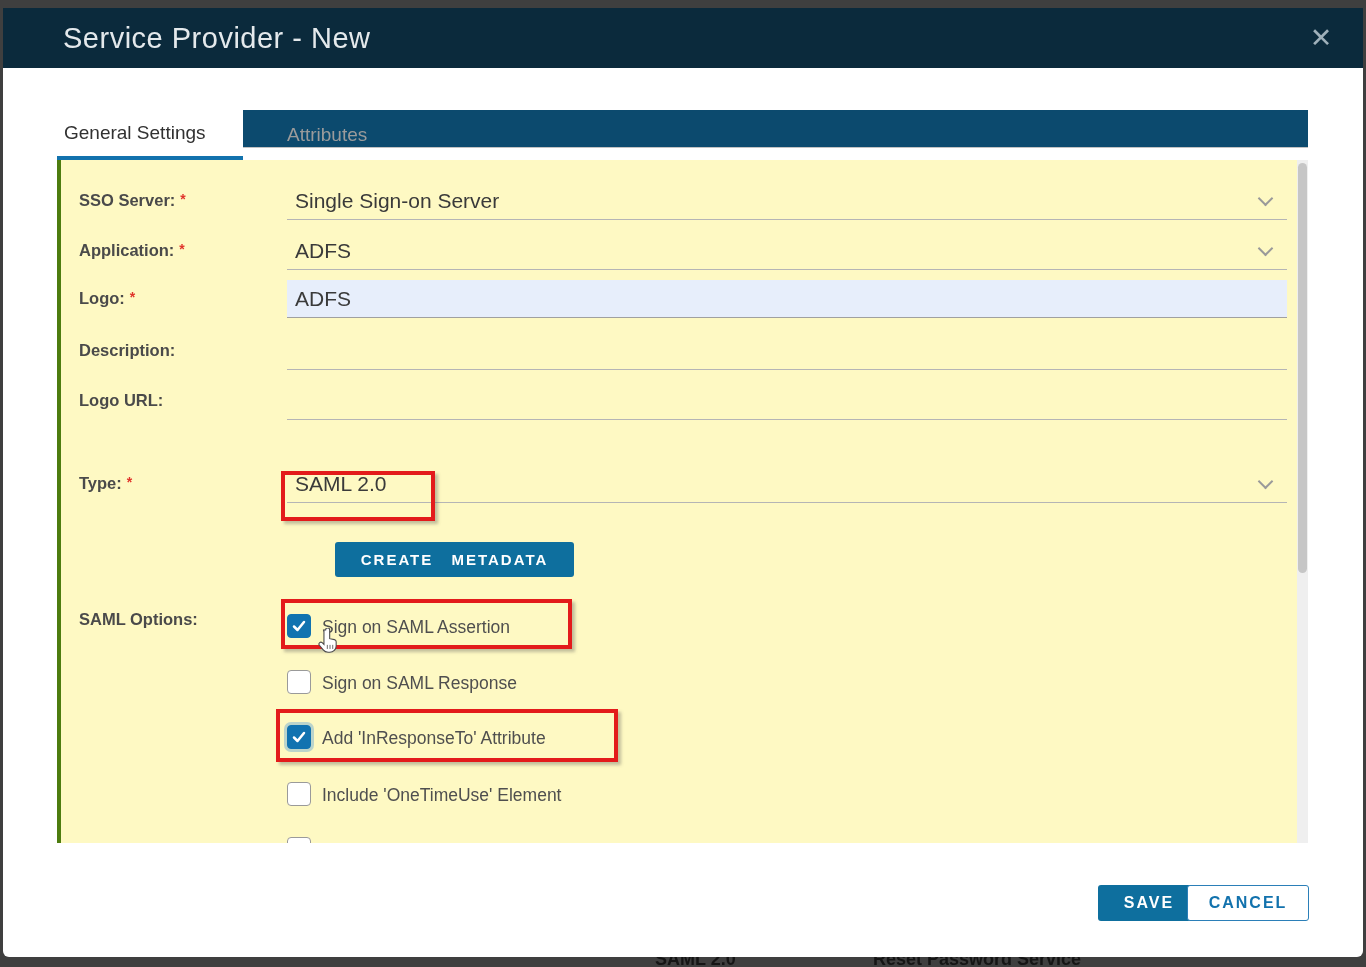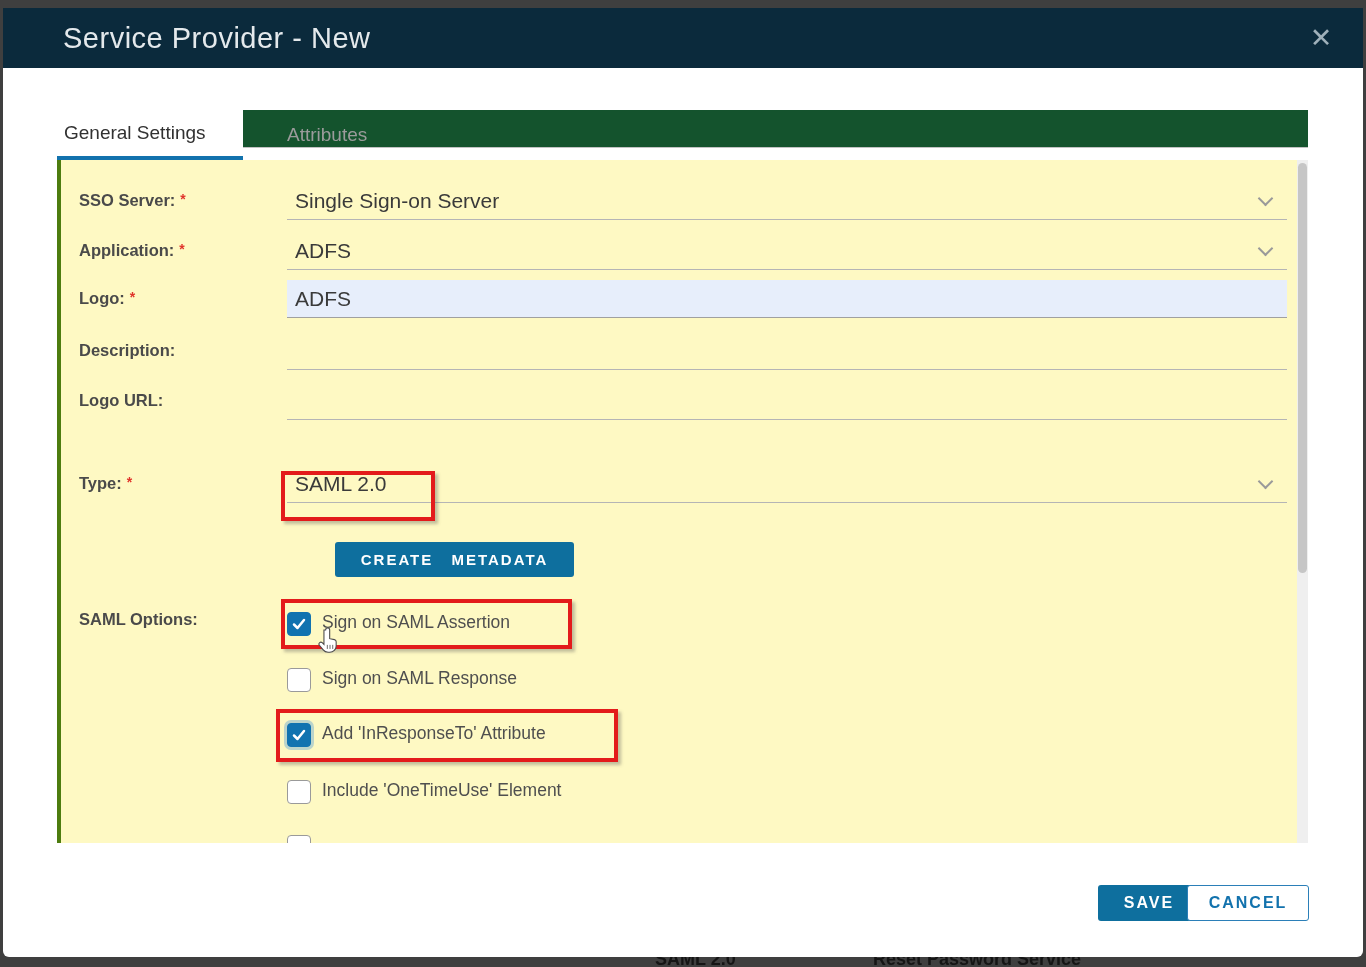--- a/index.html
+++ b/index.html
@@ -29,21 +29,21 @@
   .modal-title { color:#e4e9ec; font-size:29px; font-weight:300; letter-spacing:.5px; }
   .close-btn {
     position:absolute; right:24px; top:12px; width:36px; height:36px;
     display:flex; align-items:center; justify-content:center;
     color:#9fb0ba; font-size:27px; font-weight:300; cursor:pointer; line-height:1;
   }
 
   
   .tabbar {
     position:absolute; left:54px; top:102px; width:1251px; height:38px;
-    background:#14532d; box-shadow:inset 0 -1px 0 #c2c2c2;
+    background:#0c4a6e; box-shadow:inset 0 -1px 0 #c2c2c2;
   }
   .tab-active {
     position:absolute; left:0; top:0; width:186px; height:50px;
     background:#ffffff; border-bottom:4px solid #1272ad;
     display:flex; align-items:center; padding-left:7px;
     font-size:19px; color:#313131; cursor:pointer;
   }
   .tab-inactive {
     position:absolute; left:230px; top:0; height:50px;
     display:flex; align-items:center; font-size:19px; color:#9b9b9b; cursor:pointer;
@@ -77,21 +77,21 @@
   .btn-primary {
     position:absolute; background:#0e6f9e; color:#ffffff; border:none;
     border-radius:3px; font-family:"Liberation Sans",sans-serif;
     font-size:15px; font-weight:700; letter-spacing:2px; word-spacing:12px;
     display:flex; align-items:center; justify-content:center; cursor:pointer;margin-left:48px;
   }
   .create-metadata { left:226px; top:382px; width:239px; height:35px; }
 
   
   .options { position:absolute; left:226px; top:452px; width:600px; }
-  .opt { position:absolute; left:0; display:flex; align-items:flex-start; height:26px; }
+  .opt { position:absolute; left:0; display:flex; align-items:flex-end; height:26px; }
   .cbox {
     width:24px; height:24px; border-radius:4px; flex:0 0 24px;
     border:1px solid #9a9a9a; background:#fff; cursor:pointer;
     display:flex; align-items:center; justify-content:center;
   }
   .cbox.checked { background:#1173b0; border-color:#1173b0; }
   .cbox.glow { box-shadow:0 0 0 3px rgba(88,158,215,.40); }
   .opt-label { margin-left:11px; font-size:17.5px; color:#4f4f4f; white-space:nowrap; }
 
   

